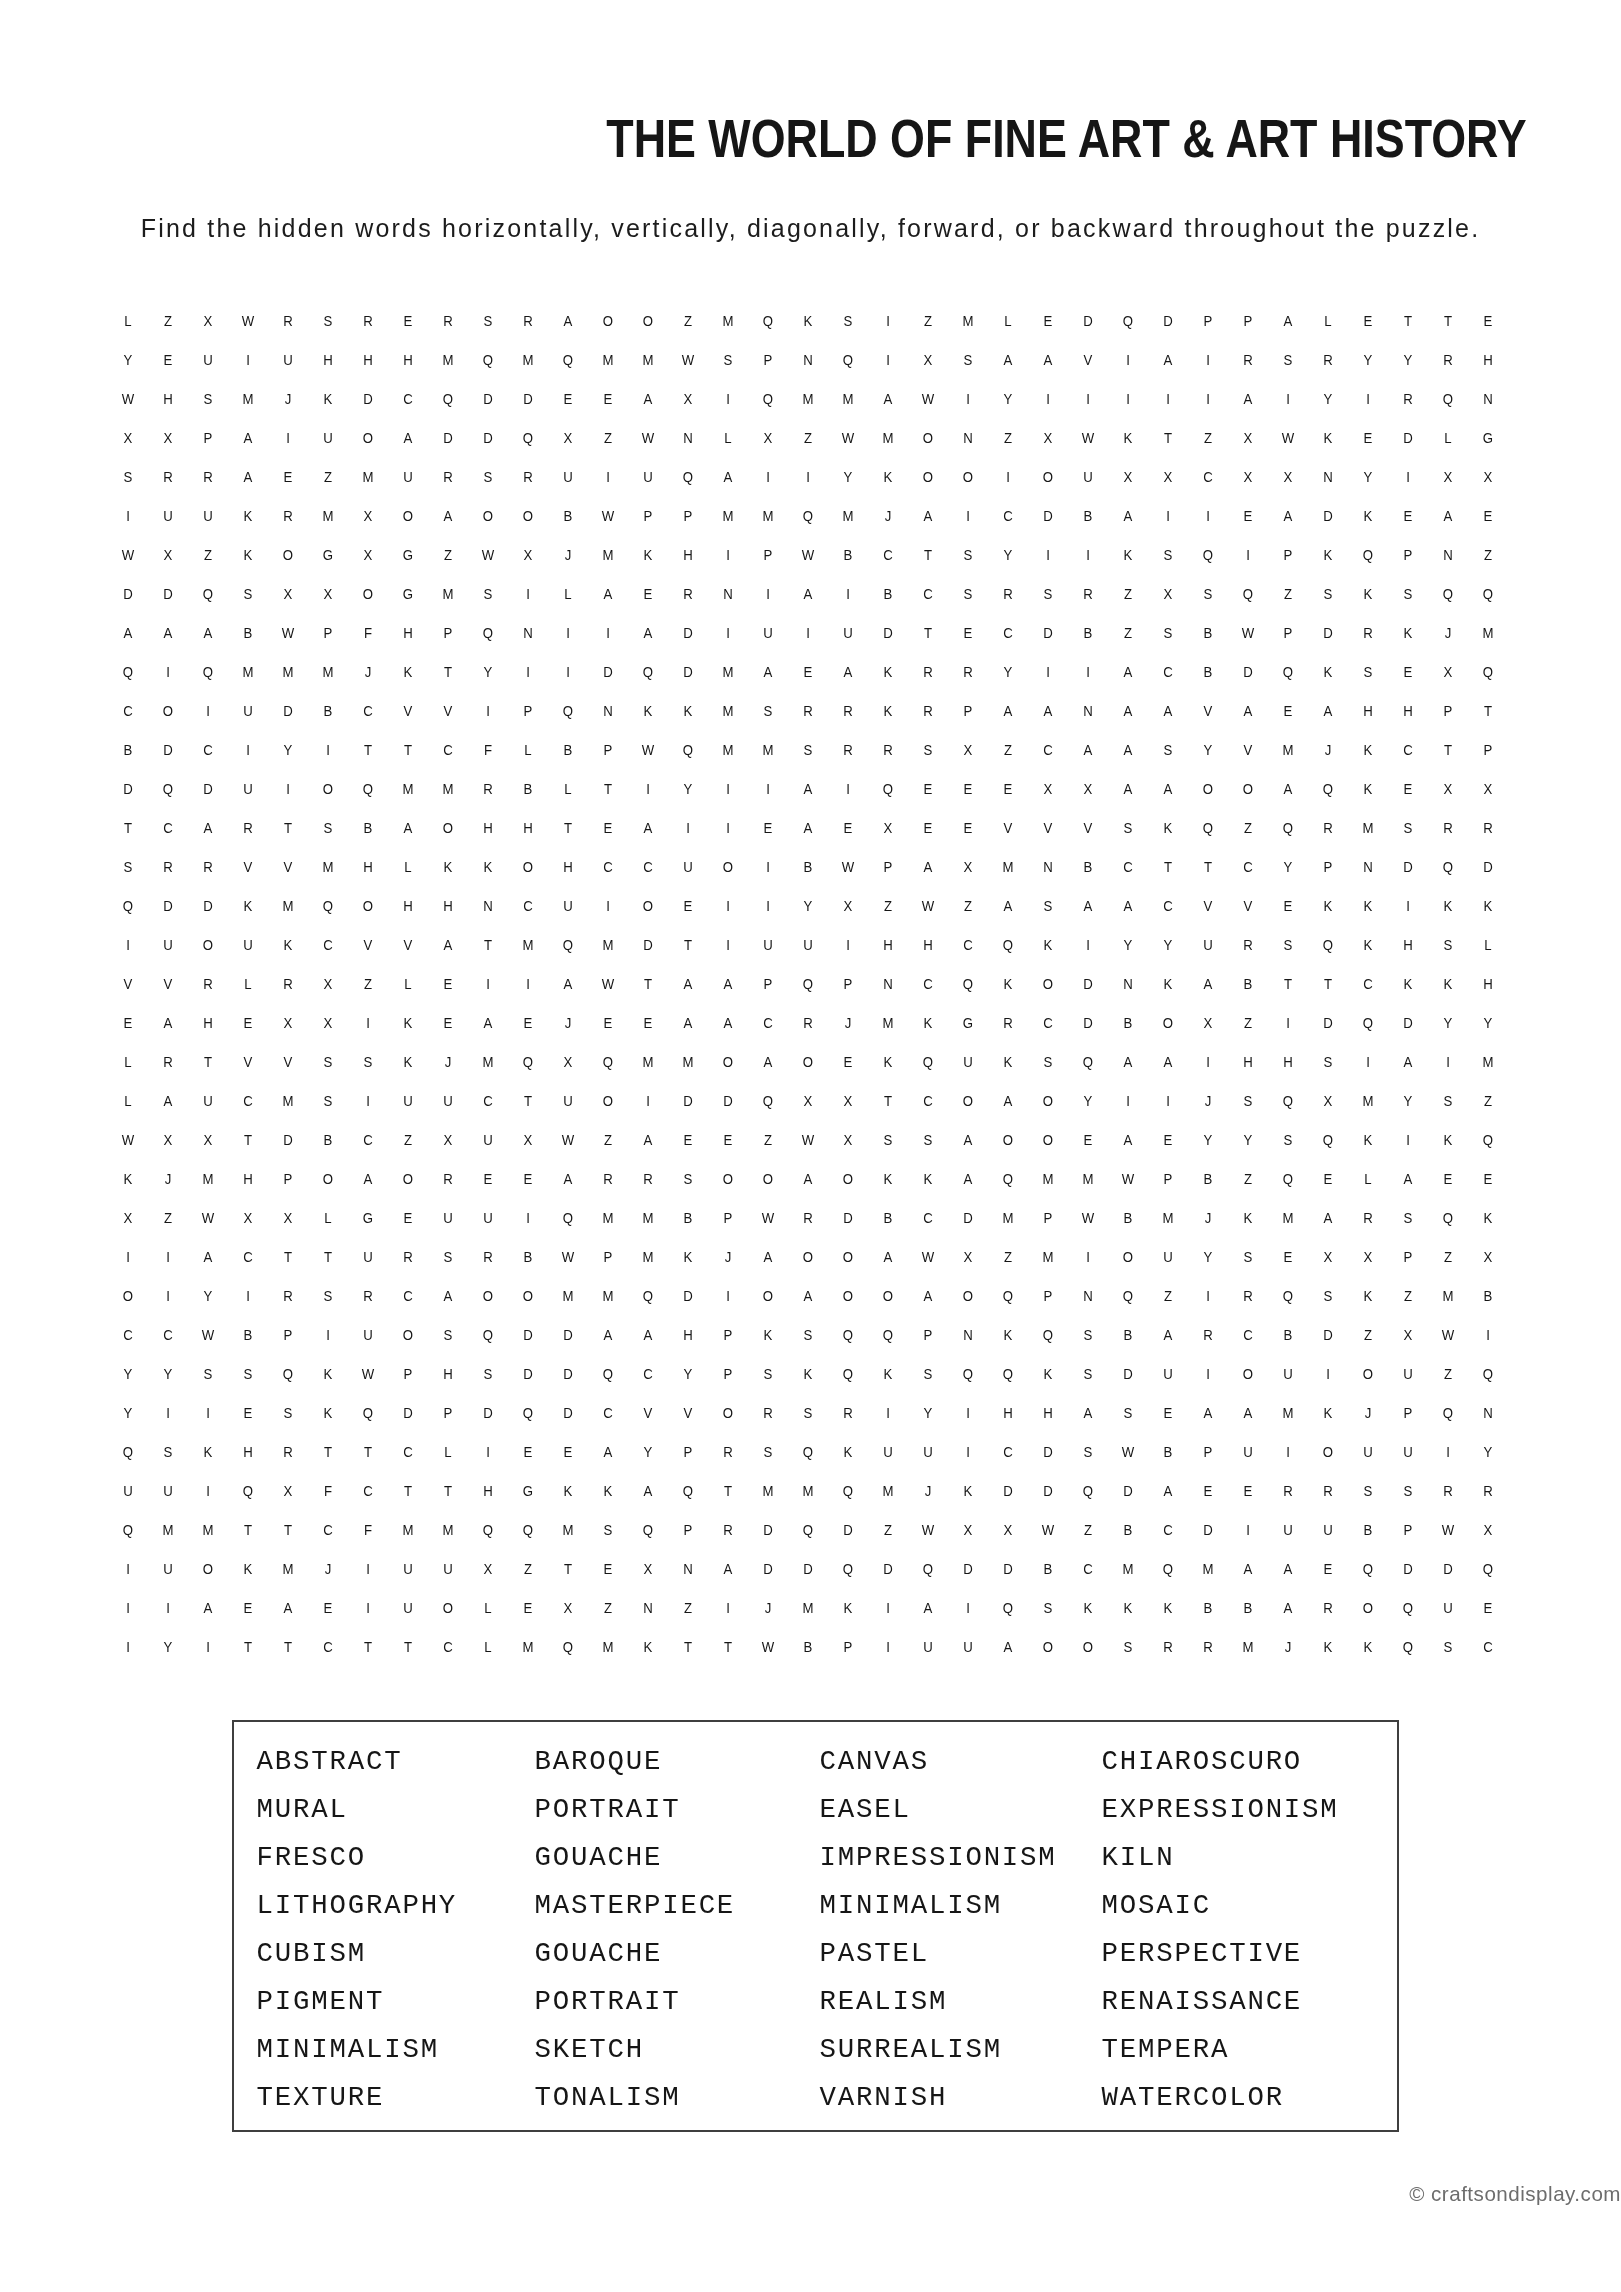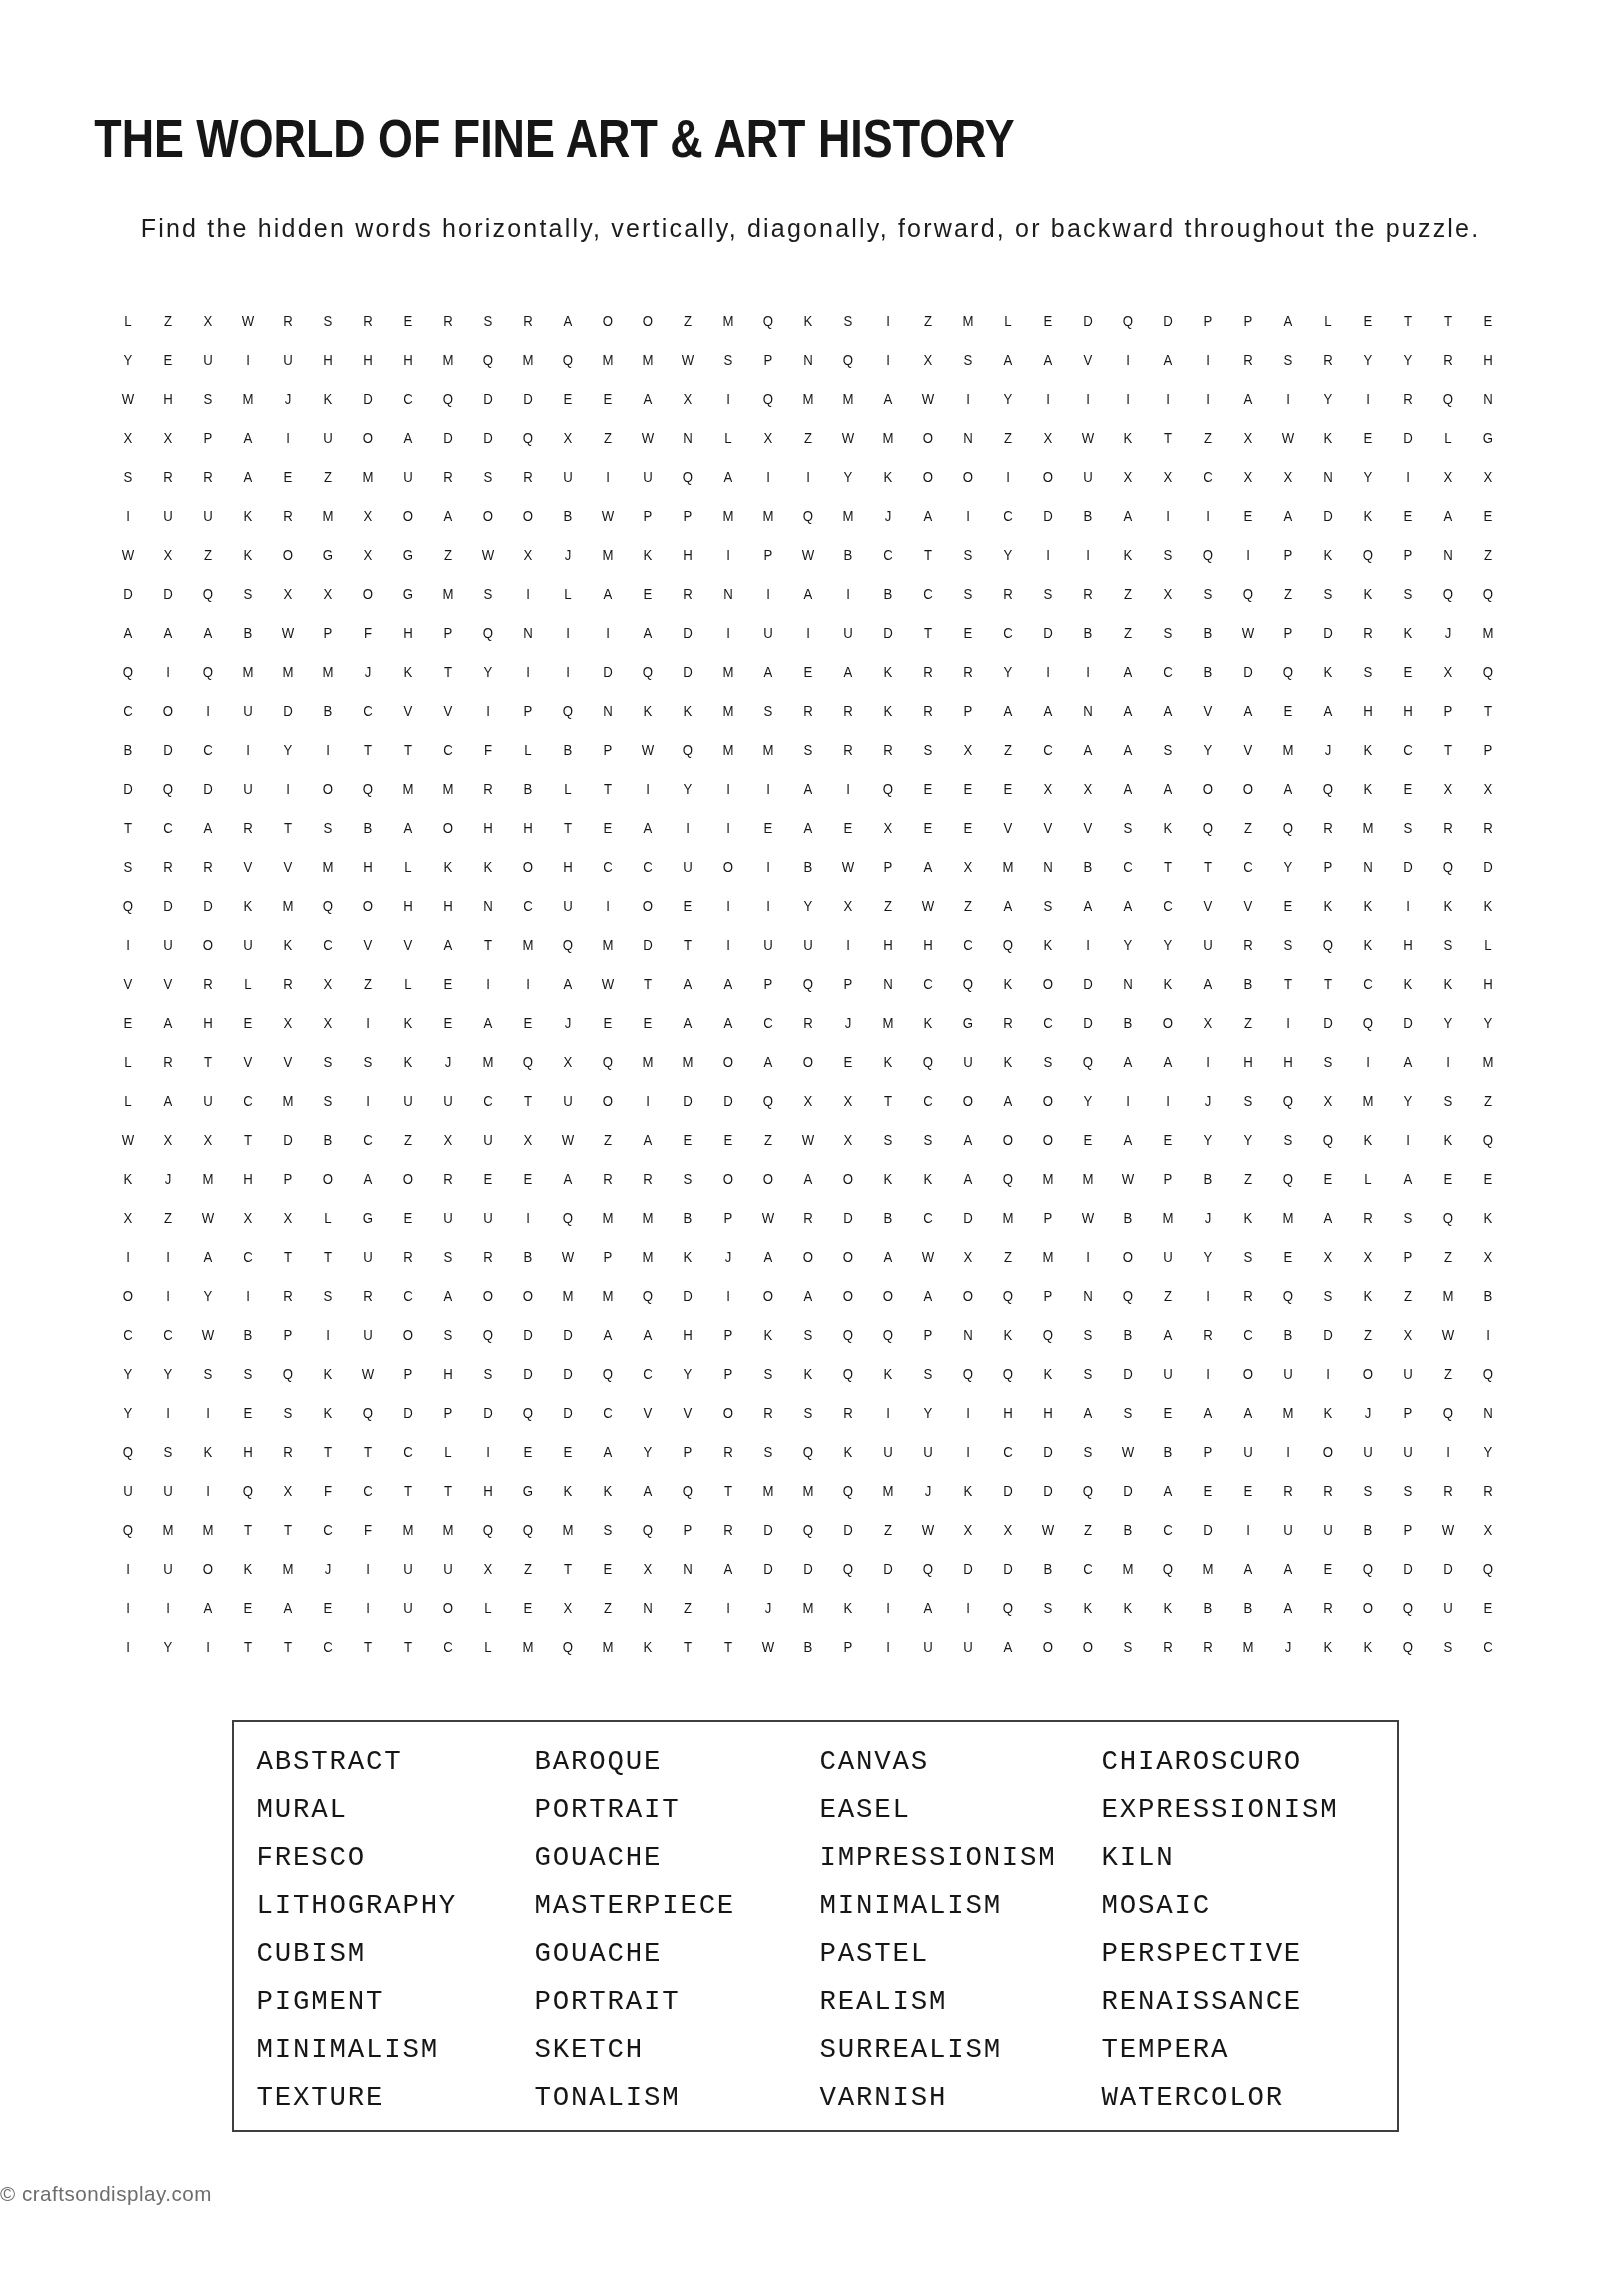--- a/index.html
+++ b/index.html
@@ -16,21 +16,21 @@
     position: relative;
     font-family: "Liberation Sans", sans-serif;
     color: var(--ink);
     overflow: hidden;
   }
   .page-title {
     position: absolute;
     top: 110px;
     left: 0;
     width: 100%;
-    text-align: left;
+    text-align: right;
     font-size: 54px;
     font-weight: 700;
     line-height: 57px;
     letter-spacing: 0px;
     color: var(--ink);
     white-space: nowrap;
   }
   .page-title .squeeze {
     display: inline-block;
     transform: scaleX(0.83);
@@ -91,21 +91,21 @@
     font-weight: 400;
     color: var(--ink);
     white-space: nowrap;
     font-family: Liberation Mono, monospace;
   }
   .footer {
     position: absolute;
     top: 2182px;
     left: 0;
     width: 100%;
-    text-align: left;
+    text-align: right;
     font-size: 20.6px;
     letter-spacing: 0.5px;
     color: var(--muted);
   }
 </style>
 </head>
 <body>
 
 <h1 class="page-title"><span class="squeeze">THE WORLD OF FINE ART &amp; ART HISTORY</span></h1>
 

